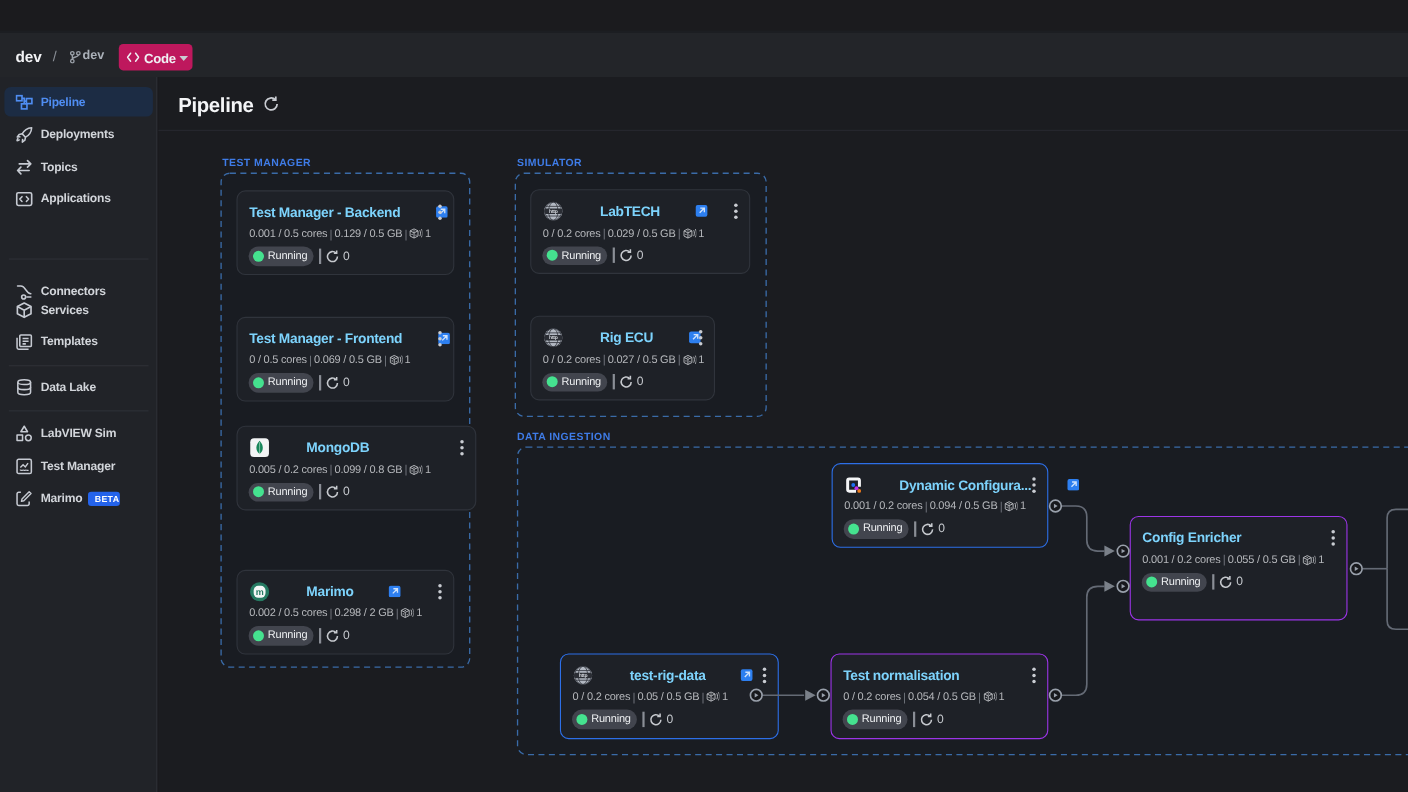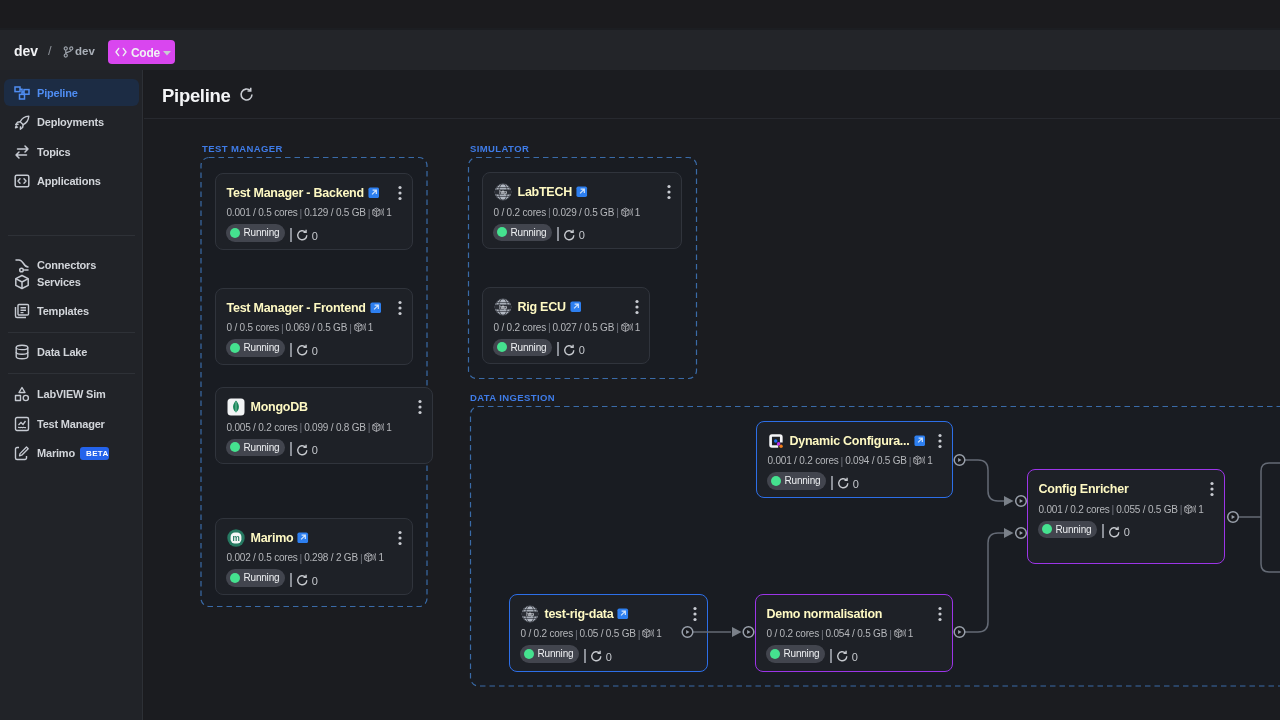--- a/index.html
+++ b/index.html
@@ -8,21 +8,21 @@
 #page { position:relative; width:1280px; height:720px; overflow:hidden; }
 
 
 #topbar { left:0; top:0; width:1280px; height:28px; background:#2a2c34;margin-top:40px; }
 #devtab { left:246px; top:0; width:69px; height:28px; background:#17181d; border-radius:6px 6px 0 0; }
 .tsep { top:7px; width:1px; height:14px; background:#474a54; }
 .ttext { font-size:12px; font-weight:bold; letter-spacing:-0.2px; line-height:28px; }
 
 
 #crumb { left:0; top:28px; width:1280px; height:42px; background:#232529; border-top:2px solid #1c1e22; }
-#codebtn { left:108px; top:10px; width:67px; height:24px; background:#d946ef; border-radius:4px; }
+#codebtn { left:108px; top:10px; width:67px; height:24px; background:#be185d; border-radius:4px; }
 
 
 #sidebar { left:0; top:70px; width:143px; height:650px; background:#212328; border-right:1px solid #2d3036; }
 .sitem { position:absolute; left:0; width:143px; height:28px; }
 .sicon { position:absolute; left:14px; top:50%; margin-top:-8px; width:16px; height:16px; }
 .stext { position:absolute; left:37px; top:50%; margin-top:-8px; font-size:11px; font-weight:bold; letter-spacing:-0.2px; color:#d2d5da; line-height:16px; white-space:nowrap; }
 .ssep { position:absolute; left:8px; width:127px; height:1px; background:#2e3137; }
 #pipeactive { position:absolute; left:4px; top:9px; width:135px; height:27px; background:#1c2c44; border-radius:6px; }
 
 
@@ -30,24 +30,24 @@
 #mainhead { left:144px; top:70px; width:1136px; height:49px; border-bottom:1px solid #27292f; }
 h1 { font-size:18.5px; font-weight:bold; letter-spacing:-0.3px; color:#f4f5f7; }
 
 
 .glabel { position:absolute; font-size:9.5px; font-weight:bold; color:#3f7ce8; letter-spacing:0.4px; white-space:nowrap; }
 
 
 .card { position:absolute; background:#1e2127; border:1px solid #30343c; border-radius:8px; }
 .card.blue { border-color:#2d6fe8; }
 .card.purple { border-color:#9c35e8; }
-.ctitle { position:absolute; left:10.5px; top:10px; height:18px; display:flex; align-items:center; font-size:12.5px; font-weight:bold; letter-spacing:-0.25px; color:#fef9c3; white-space:nowrap; }
+.ctitle { position:absolute; left:10.5px; top:10px; height:18px; display:flex; align-items:center; font-size:12.5px; font-weight:bold; letter-spacing:-0.25px; color:#7dd3fc; white-space:nowrap;gap:28px; }
 .cstats { position:absolute; left:10.5px; top:32px; height:14px; display:flex; align-items:center; font-size:10px; letter-spacing:-0.2px; color:#b5b7bb; white-space:nowrap; }
 .cstats .sep { color:#70747c; margin:0 2px; font-size:10.5px; }
-.cstatus { position:absolute; left:9.5px; top:50.5px; height:17.5px; display:flex; align-items:flex-end; }
+.cstatus { position:absolute; left:9.5px; top:50.5px; height:17.5px; display:flex; align-items:center; }
 .pill { display:flex; align-items:center; background:#42454e; border-radius:9px; height:17.5px; padding:0 5.5px 0 4px; }
 .pill .dot { width:10px; height:10px; border-radius:50%; background:#45e28f; margin-right:4px; }
 .pill .ptext { font-size:10px; letter-spacing:-0.2px; color:#eef0f2; }
 .stsep { width:1.5px; height:14px; background:#8a8e96; margin:0 2.5px 0 5.5px; }
 .rcount { font-size:11px; color:#c6c9ce; margin-left:3px; }
 .kebab { position:absolute; right:5px; top:11px; width:14px; height:16px; }
 .extlink { margin-left:4px; }
 .cicon { margin-right:6px; display:flex; }
 </style>
 </head>
@@ -695,21 +695,21 @@
           <span class="stsep"></span>
           <svg width="12.5" height="12.5" viewBox="0 0 16 16" style="margin-left:2px">
             <path d="M13.8 8 a5.8 5.8 0 1 1 -1.7 -4.1" fill="none" stroke="#c6c9ce" stroke-width="1.8"></path>
             <path d="M12.9 0.9 v3.3 h-3.3" fill="none" stroke="#c6c9ce" stroke-width="1.8"></path>
           </svg>
           <span class="rcount">0</span>
         </div>
       </div>
       <div class="card purple" style="left:755px;top:593.5px;width:198px;height:78px">
         <div class="ctitle">
-          <span>Demo normalisation</span>
+          <span>Test normalisation</span>
         </div>
         <svg class="kebab" viewBox="0 0 14 16">
           <circle cx="7" cy="2.5" r="1.6" fill="#c9ccd2"></circle>
           <circle cx="7" cy="8" r="1.6" fill="#c9ccd2"></circle>
           <circle cx="7" cy="13.5" r="1.6" fill="#c9ccd2"></circle>
         </svg>
         <div class="cstats">
           <span>0 / 0.2 cores</span>
           <span class="sep">|</span>
           <span>0.054 / 0.5 GB</span>

